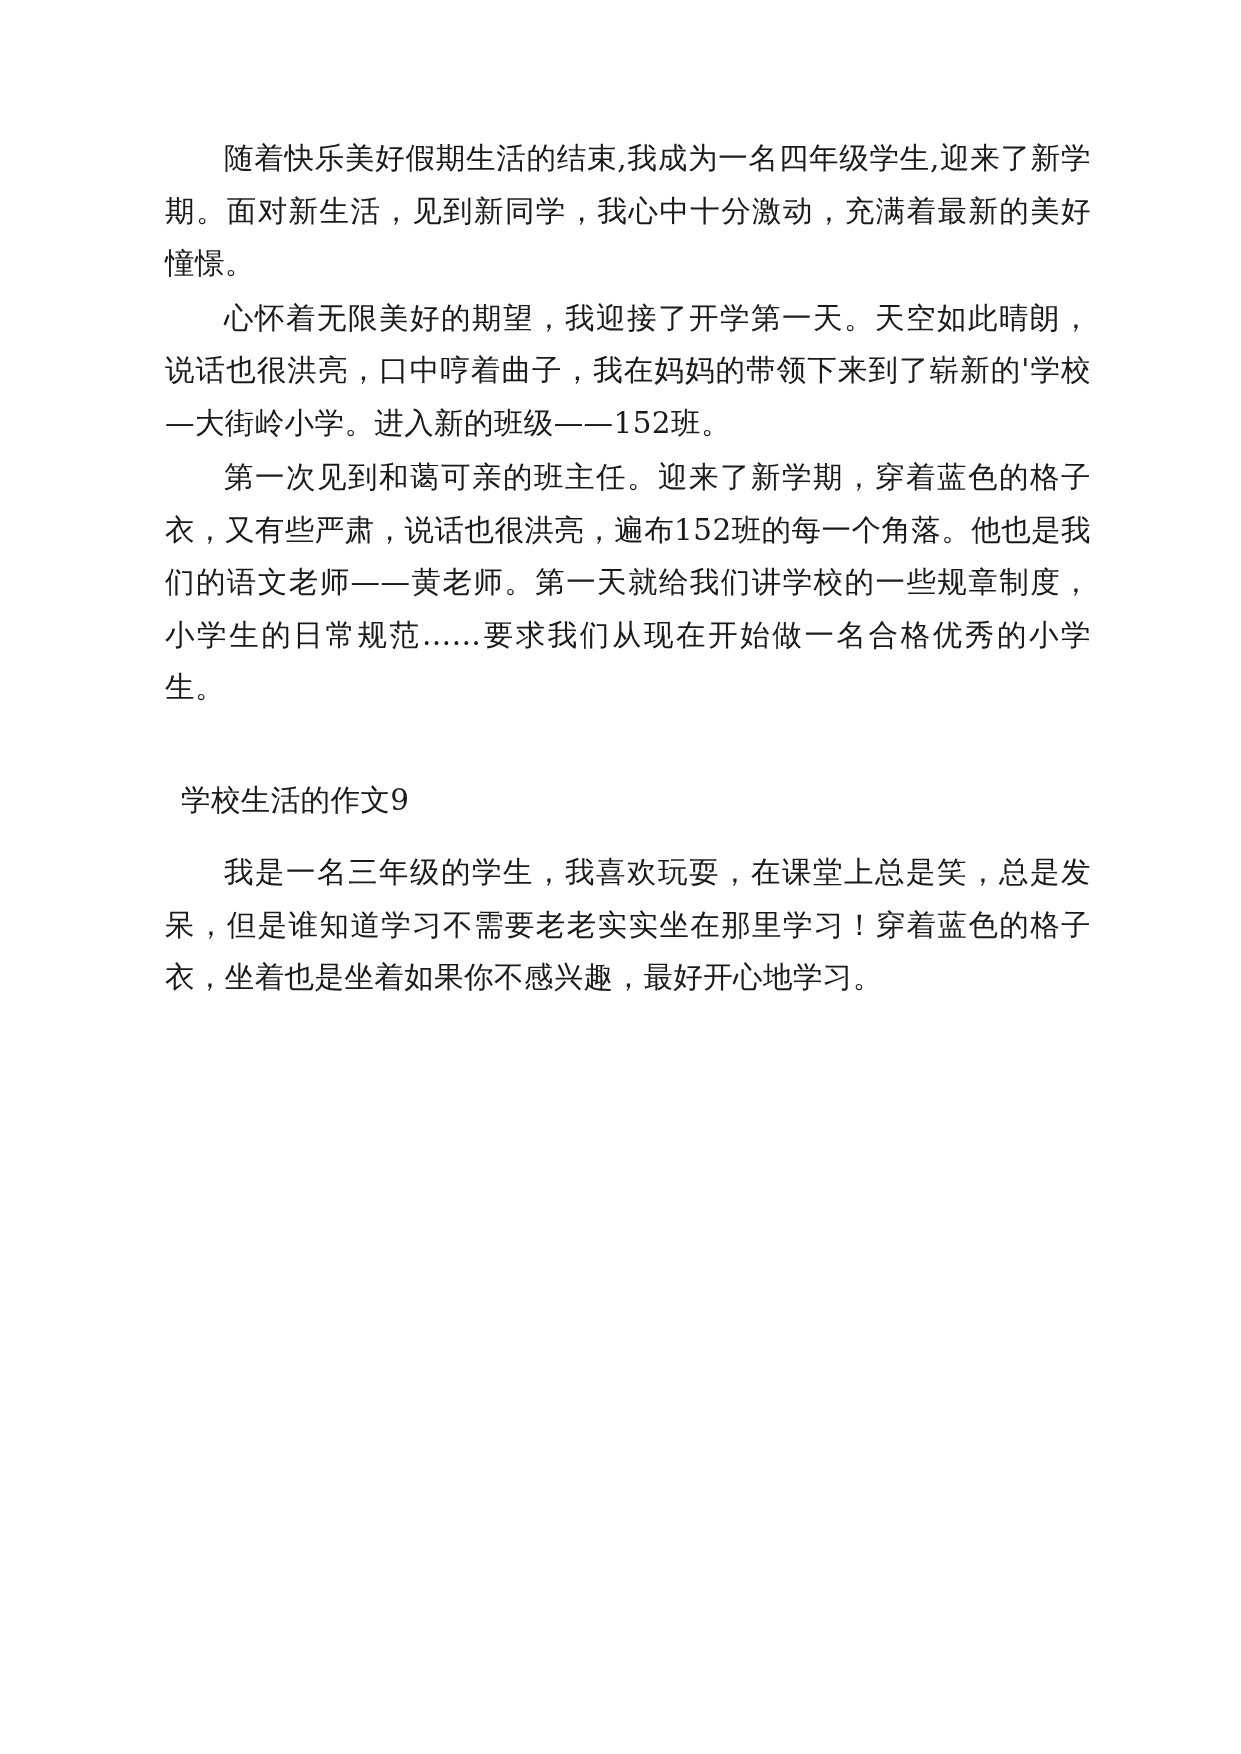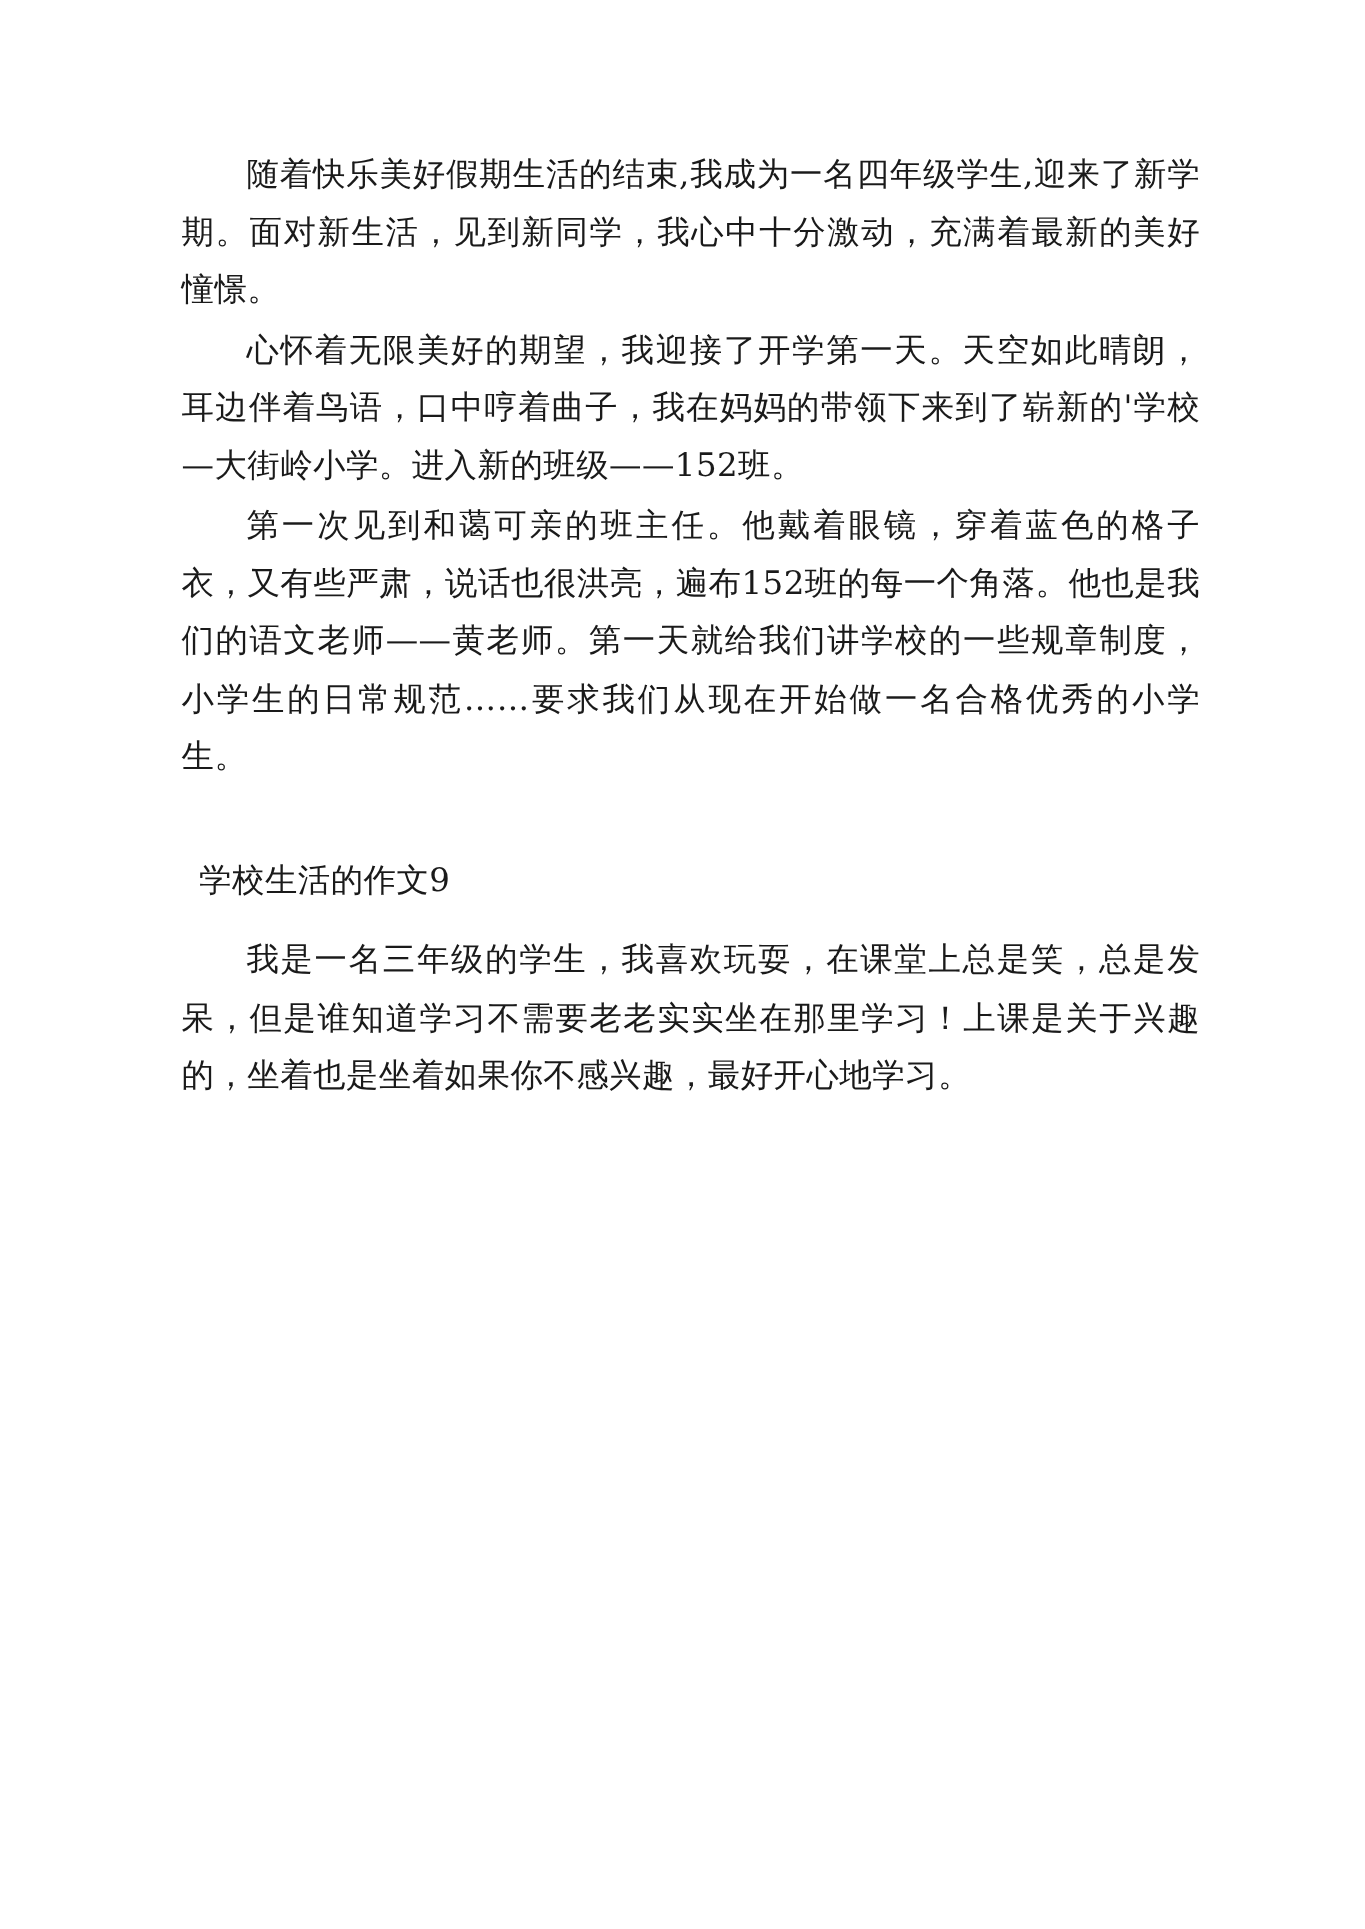--- a/index.html
+++ b/index.html
@@ -45,25 +45,25 @@
     height: 4px;
   }
 </style>
 </head>
 <body>
 
 <div class="page">
   <div class="doc-body">
 
     <p class="para">随着快乐美好假期生活的结束,我成为一名四年级学生,迎来了新学期。面对新生活，见到新同学，我心中十分激动，充满着最新的美好憧憬。</p>
-    <p class="para">心怀着无限美好的期望，我迎接了开学第一天。天空如此晴朗，耳边伴着鸟语，口中哼着曲子，我在妈妈的带领下来到了崭新的'学校—大街岭小学。进入新的班级——152班。</p>
-    <p class="para">第一次见到和蔼可亲的班主任。他戴着眼镜，穿着蓝色的格子衣，又有些严肃，说话也很洪亮，遍布152班的每一个角落。他也是我们的语文老师——黄老师。第一天就给我们讲学校的一些规章制度，小学生的日常规范……要求我们从现在开始做一名合格优秀的小学生。</p>
+    <p class="para">心怀着无限美好的期望，我迎接了开学第一天。天空如此晴朗，说话也很洪亮，口中哼着曲子，我在妈妈的带领下来到了崭新的'学校—大街岭小学。进入新的班级——152班。</p>
+    <p class="para">第一次见到和蔼可亲的班主任。迎来了新学期，穿着蓝色的格子衣，又有些严肃，说话也很洪亮，遍布152班的每一个角落。他也是我们的语文老师——黄老师。第一天就给我们讲学校的一些规章制度，小学生的日常规范……要求我们从现在开始做一名合格优秀的小学生。</p>
 
     <div class="spacer-lg"></div>
 
     <p class="heading">学校生活的作文9</p>
 
     <div class="spacer-sm"></div>
 
-    <p class="para">我是一名三年级的学生，我喜欢玩耍，在课堂上总是笑，总是发呆，但是谁知道学习不需要老老实实坐在那里学习！上课是关于兴趣的，坐着也是坐着如果你不感兴趣，最好开心地学习。</p>
+    <p class="para">我是一名三年级的学生，我喜欢玩耍，在课堂上总是笑，总是发呆，但是谁知道学习不需要老老实实坐在那里学习！穿着蓝色的格子衣，坐着也是坐着如果你不感兴趣，最好开心地学习。</p>
 
   </div>
 </div>
 
 </body></html>

